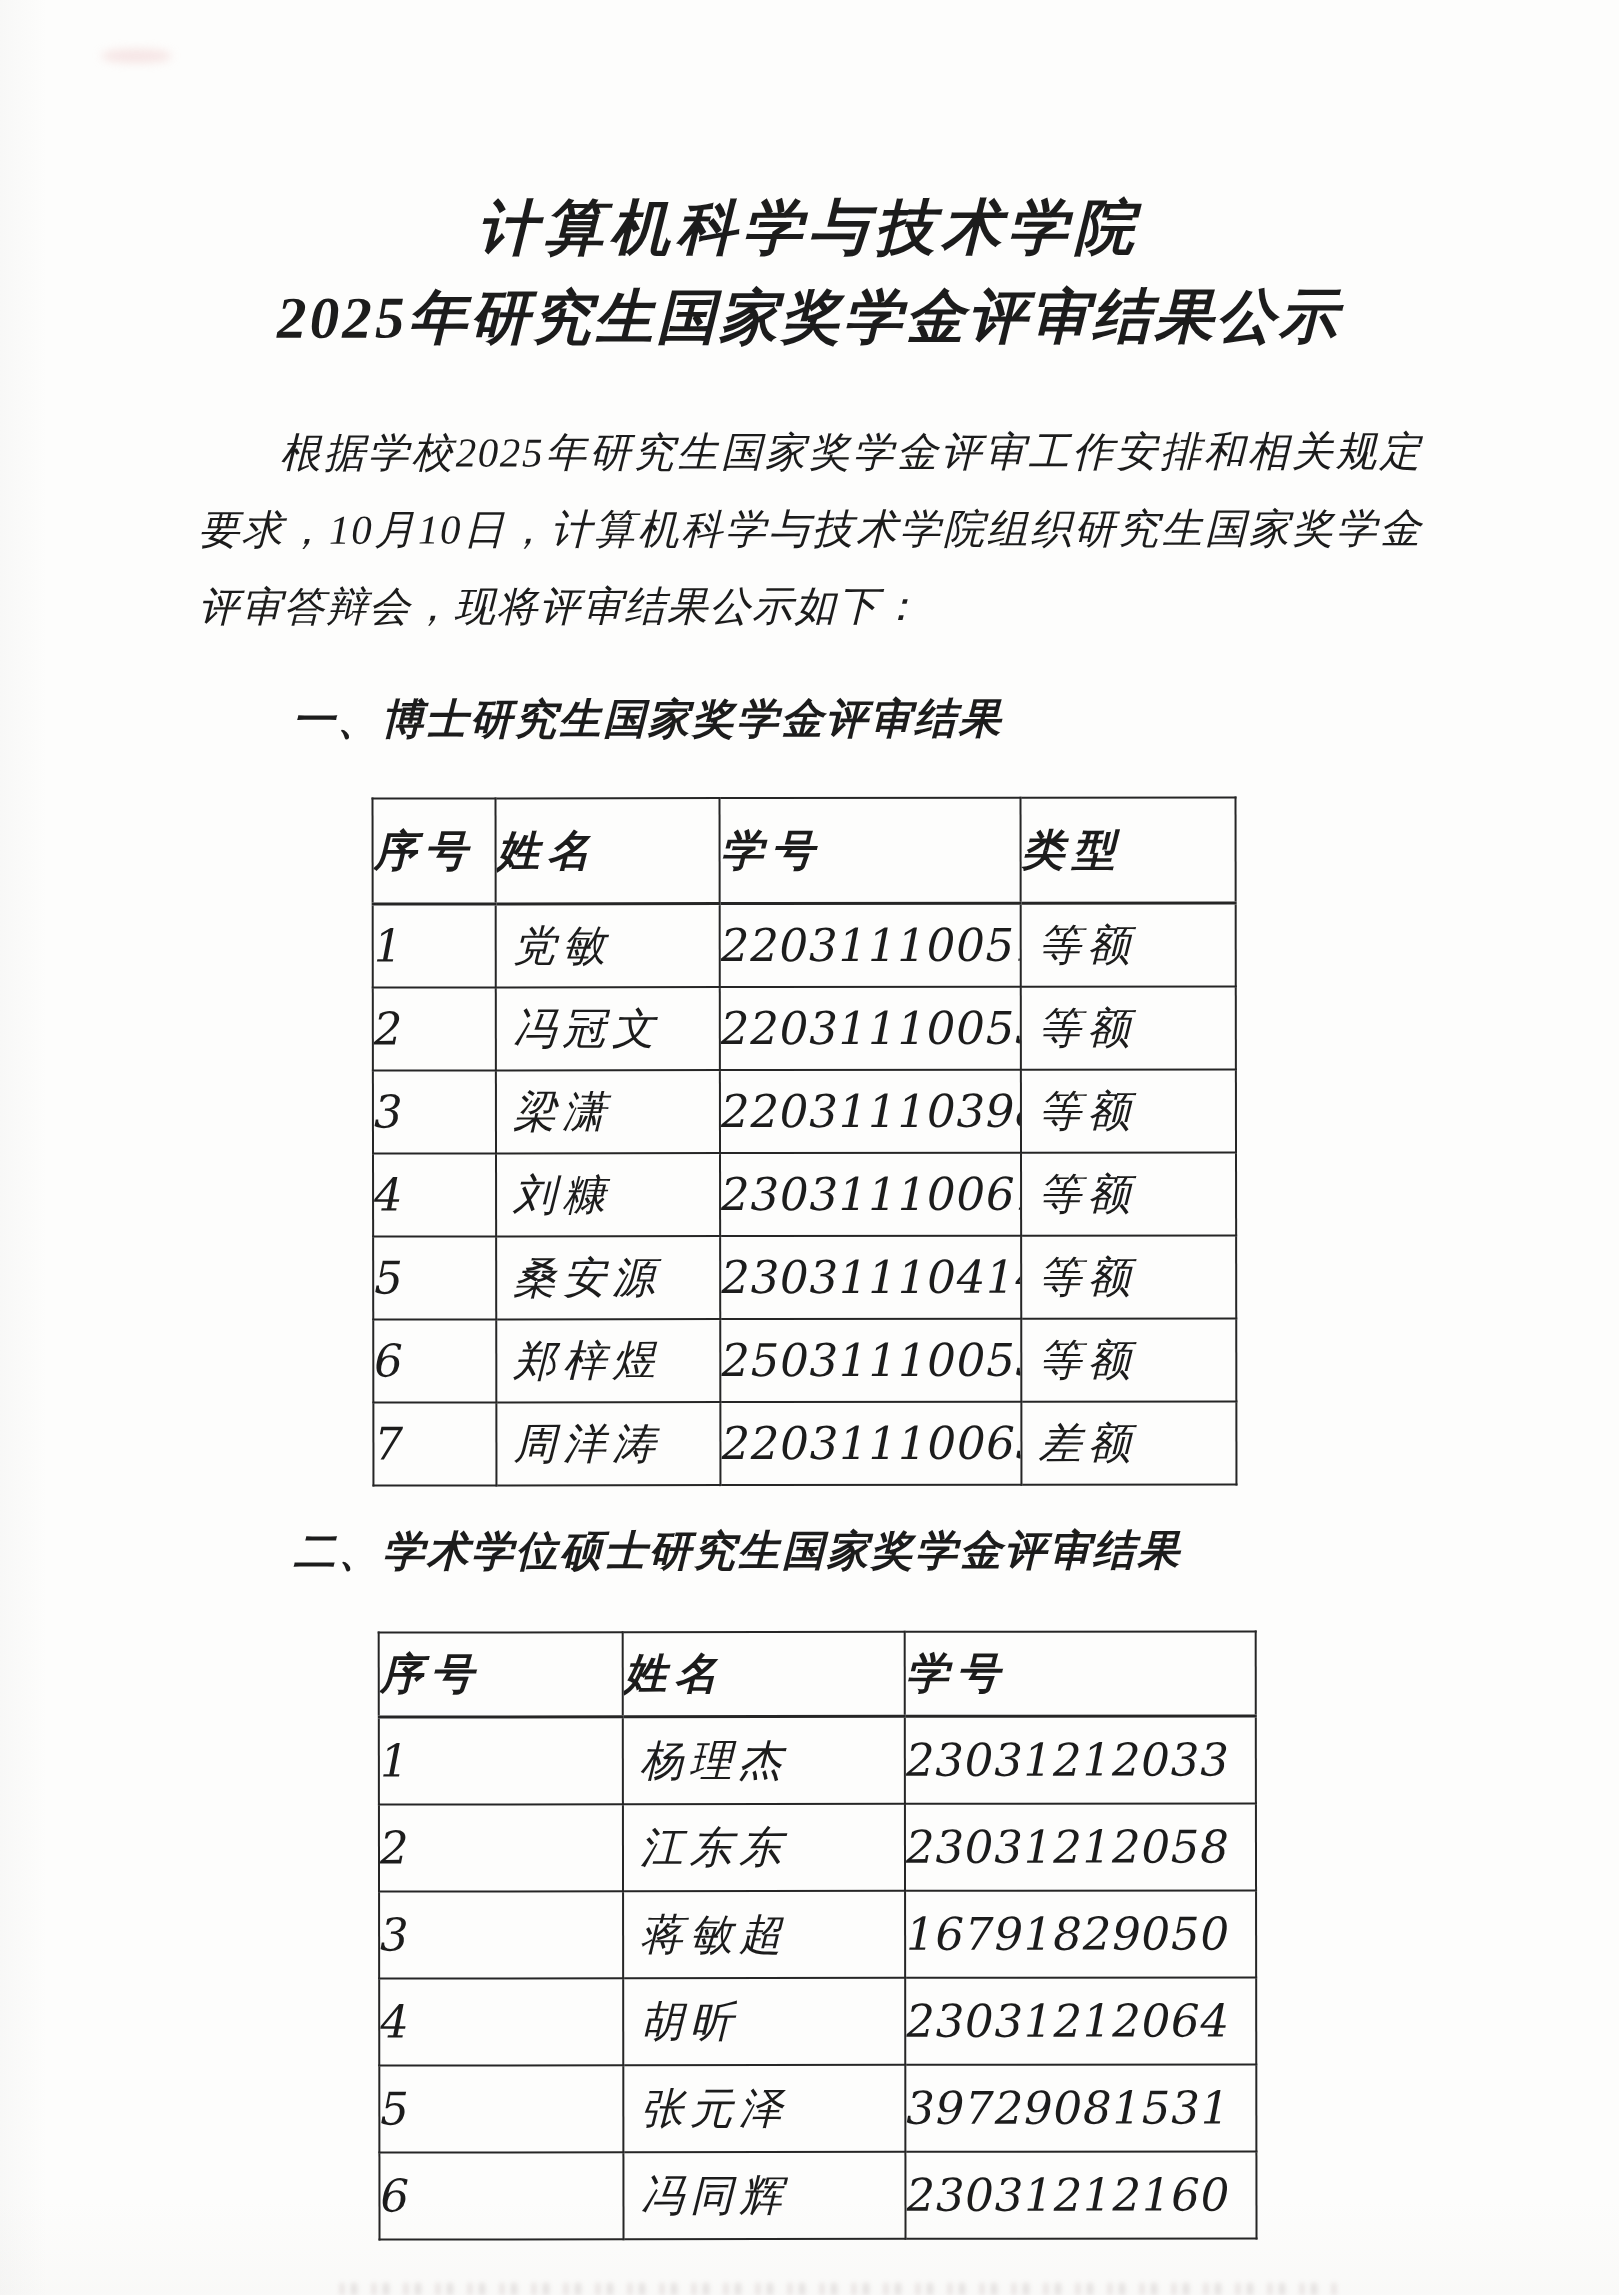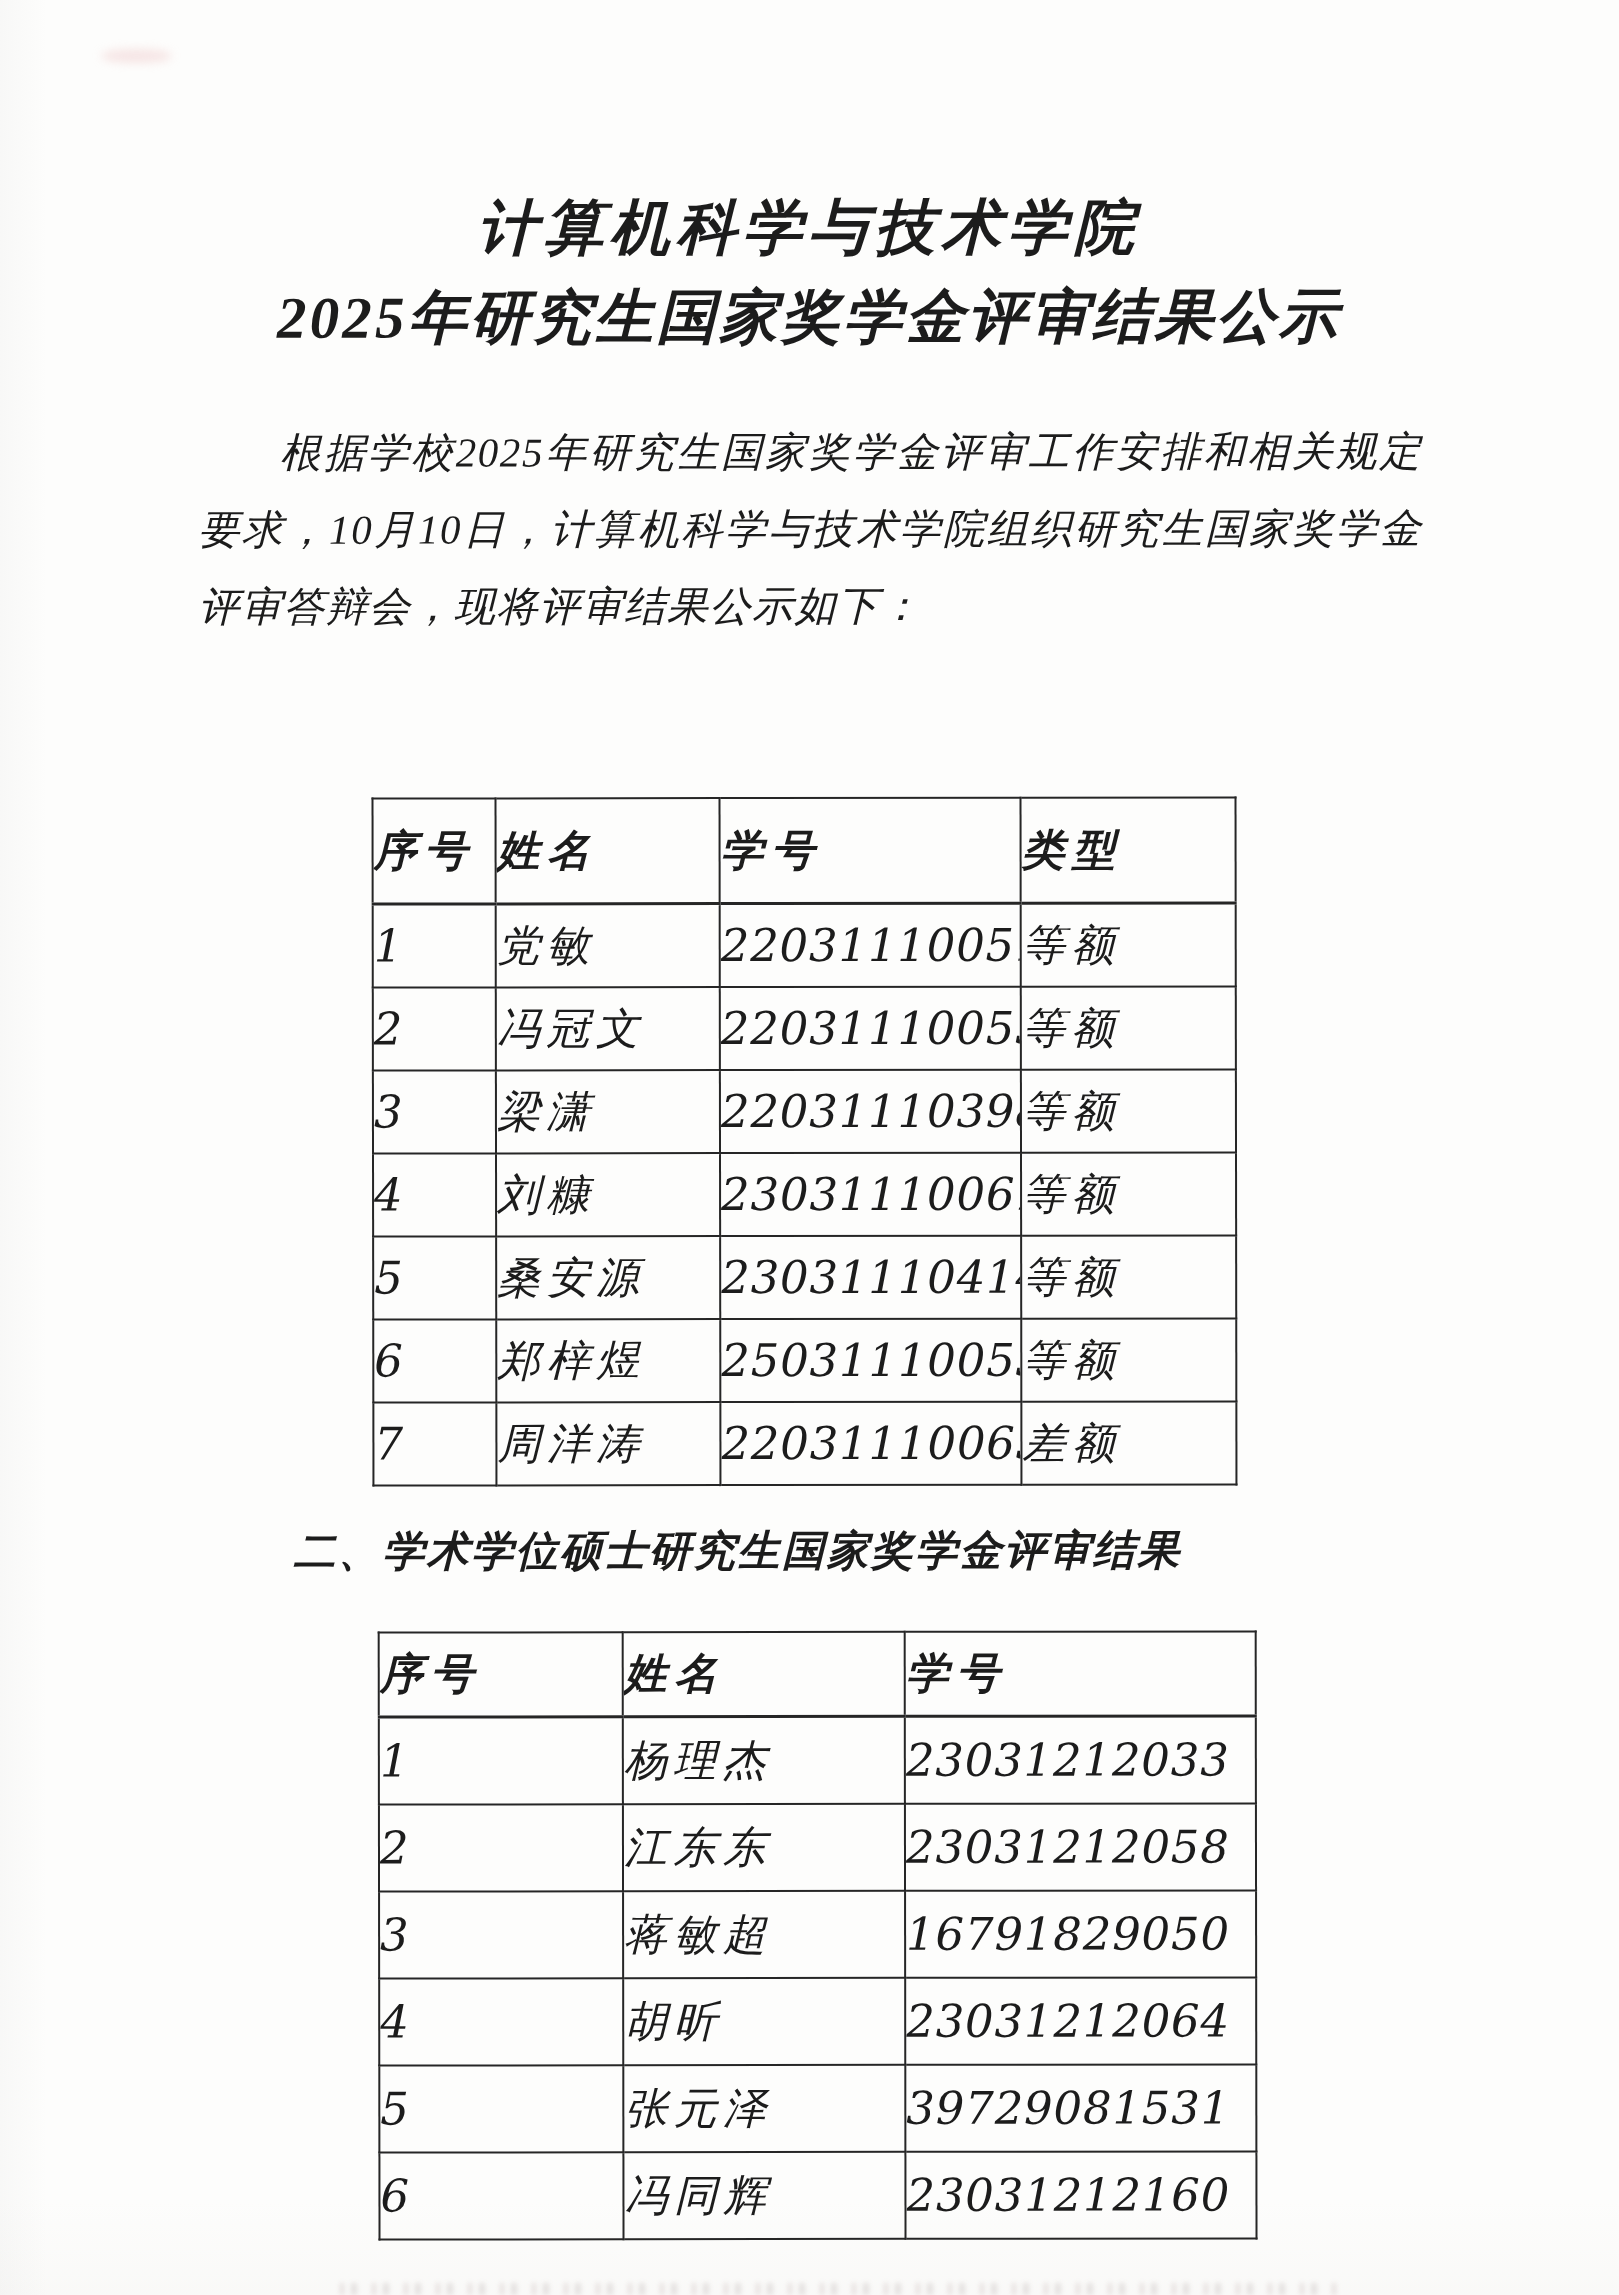--- a/index.html
+++ b/index.html
@@ -63,21 +63,21 @@
     font-size:43px;font-weight:bold;
     letter-spacing:0.18em;
     border-bottom-width:3.2px;
     font-family:"Liberation Serif","DejaVu Serif",serif;
   }
   #table1 thead th{height:103px;}
   #table2 thead th{height:82px;}
   #table1 tbody td{height:81px;}
   #table2 tbody td{height:85px;}
   .doc-table td.zh{
-    font-size:43px;letter-spacing:0.15em;
+    font-size:43px;letter-spacing:0.15em;padding-left:16px;
   }
   .doc-table td.num{
     font-size:45px;letter-spacing:0.8px;
     font-family:"DejaVu Serif","Liberation Serif",serif;
   }
   
   .smudge-bottom{
     position:absolute;bottom:0;left:340px;width:997px;height:12px;
     background:repeating-linear-gradient(90deg,
       rgba(150,120,120,.38) 0 4px, rgba(0,0,0,0) 4px 11px,
@@ -106,20 +106,21 @@
   <div class="smudge-pink"></div>
 
   <div class="doc">
 
     <div class="title-line title-1">计算机科学与技术学院</div>
 
     <div class="title-line title-2">2025年研究生国家奖学金评审结果公示</div>
 
     <div class="para">根据学校2025年研究生国家奖学金评审工作安排和相关规定要求，10月10日，计算机科学与技术学院组织研究生国家奖学金评审答辩会，现将评审结果公示如下：</div>
 
+    <div class="sec-h sec-h1">一、博士研究生国家奖学金评审结果</div>
 
     <table id="table1" class="doc-table">
         <colgroup>
           <col style="width: 123px;">
           <col style="width: 224px;">
           <col style="width: 301px;">
           <col style="width: 215px;">
         </colgroup>
         <thead>
           <tr>

